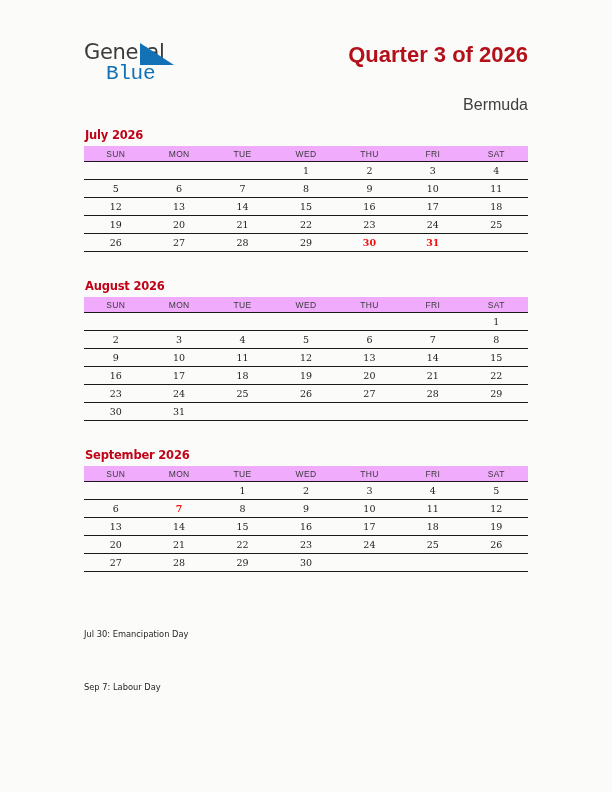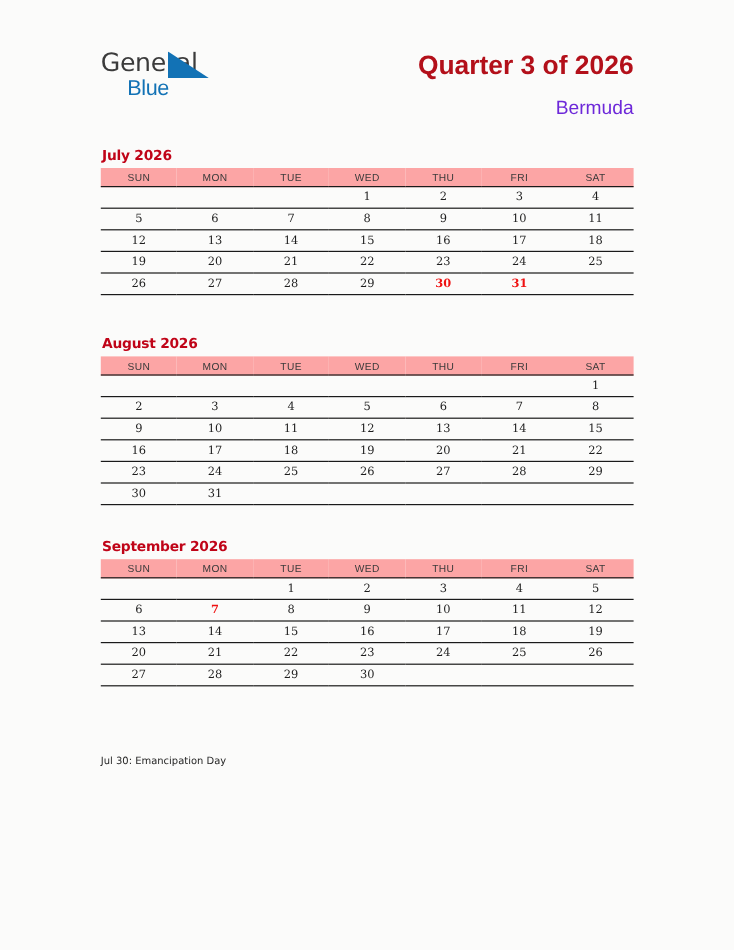--- a/index.html
+++ b/index.html
@@ -39,22 +39,22 @@
     font-family: "DejaVu Sans", sans-serif;
     font-size: 21px;
     letter-spacing: -0.3px;
     color: #3b3b3b;
     line-height: 21px;
   }
   .logo-blue {
     position: absolute;
     left: 22px;
     top: 20px;
-    font-family: Liberation Sans, sans-serif;
-    font-size: 18px;
+    font-family: Liberation Mono, monospace;
+    font-size: 21px;
     letter-spacing: -0.3px;
     color: #1272b5;
     line-height: 23px;
   }
   .logo-triangle {
     position: absolute;
     left: 56px;
     top: 1px;
     width: 34px;
     height: 22px;
@@ -67,23 +67,23 @@
     font-size: 22px;
     font-weight: bold;
     color: #b3101a;
     letter-spacing: 0px;
     white-space: nowrap;
     text-align: right;
   }
   .country-name {
     position: absolute;
     right: 84px;
-    top: 82px;
+    top: 96px;
     font-size: 16px;
-    color: #6d28d9;
+    color: #404040;
     white-space: nowrap;
     text-align: right;
   }
 
   
   .month-block {
     position: absolute;
     left: 84px;
     width: 444px;
   }
@@ -94,21 +94,21 @@
     color: #c00418;
     margin: 0 0 4px 1px;
     letter-spacing: -0.2px;
   }
   table.cal {
     border-collapse: collapse;
     width: 444px;
     table-layout: fixed;
   }
   table.cal th {
-    background: #fca5a5;
+    background: #f0abfc;
     font-size: 8.5px;
     font-weight: normal;
     color: #3a3a3a;
     letter-spacing: 0.3px;
     height: 15px;
     padding: 0;
     text-align: center;
     border: none;
   }
   table.cal td {
@@ -158,21 +158,21 @@
       </svg>
     </span>
     <span class="logo-blue">Blue</span>
   </div>
 
   <div class="quarter-title">Quarter 3 of 2026</div>
   <div class="country-name">Bermuda</div>
 </div>
 
 <div id="months-root">
-    <div class="month-block" style="top: 122px;">
+    <div class="month-block" style="top: 128px;">
       <div class="month-title">July 2026</div>
       <table class="cal">
         <thead>
           <tr>
             <th>SUN</th>
             <th>MON</th>
             <th>TUE</th>
             <th>WED</th>
             <th>THU</th>
             <th>FRI</th>
@@ -360,13 +360,14 @@
             <td class="empty"></td>
             <td class="empty"></td>
           </tr>
         </tbody>
       </table>
     </div>
   </div>
 
 <div class="holiday-notes" id="notes-root" style="top: 588px;">
     <div class="holiday-note">Jul 30: Emancipation Day</div>
+    <div class="holiday-note">Sep 7: Labour Day</div>
   </div>
 
 </body></html>

